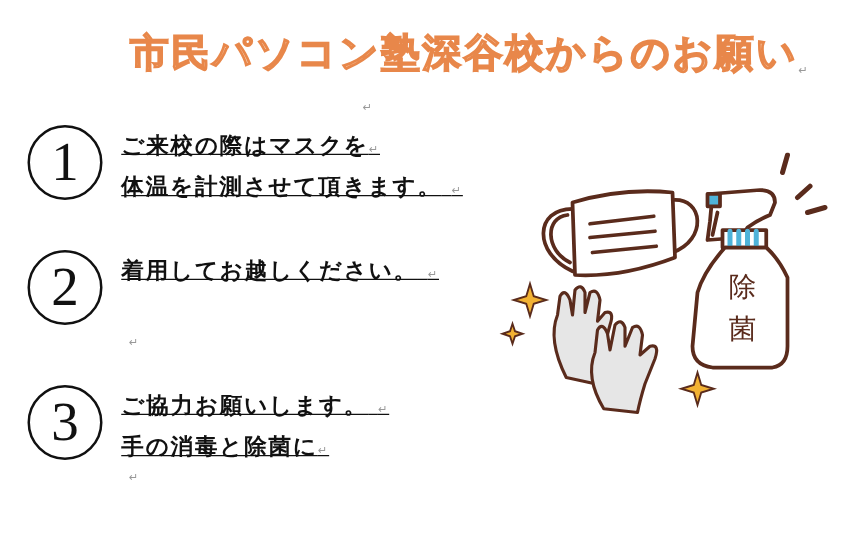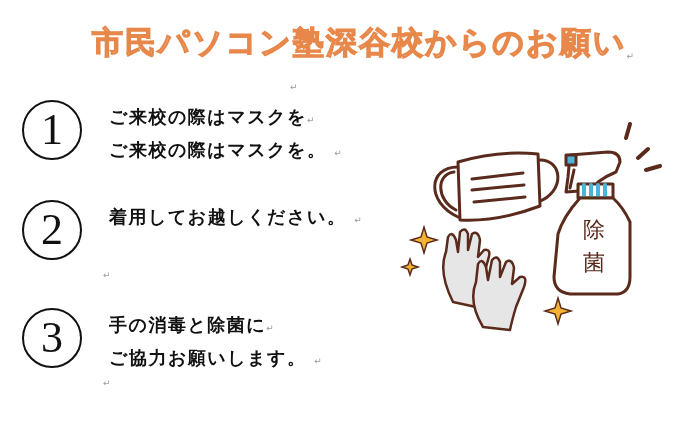--- a/index.html
+++ b/index.html
@@ -2,72 +2,72 @@
 <html><head>
 <meta charset="utf-8">
 <style>
   html, body { margin: 0; padding: 0; }
   body {
     width: 685px; height: 429px; background: #ffffff; position: relative; overflow: hidden;
     font-family: "DejaVu Serif", "Liberation Serif", serif;
     color: #111;
   }
   .title {
-    position: absolute; left: 92px; top: 22px;
+    position: absolute; left: 104px; top: 22px;
     font-family: "DejaVu Sans", "Liberation Sans", sans-serif;
     font-size: 31px; font-weight: bold; letter-spacing: 2px;
     color: #fbe3cf;
     -webkit-text-stroke: 1.2px #e8874a;
     white-space: nowrap;
   }
   .mark { color: #999; font-size: 9px; font-family: "DejaVu Sans", sans-serif; -webkit-text-stroke: 0; font-weight: normal; }
   .title .mark { position: relative; top: 6px; }
   .para-mark { position: absolute; color: #999; font-size: 9px; font-family: "DejaVu Sans", sans-serif; }
   .item { position: absolute; left: 22px; }
   .num {
     position: absolute; left: 0; top: 0;
     width: 60px; height: 60px; border: 2px solid #111; border-radius: 50%;
     display: flex; align-items: center; justify-content: center;
     font-family: "Liberation Serif", "DejaVu Serif", serif; font-size: 44px; line-height: 1;
     box-sizing: border-box;
   }
-  .lines { position: absolute; left: 87px; top: 2px; white-space: nowrap; }
+  .lines { position: absolute; left: 75px; top: 2px; white-space: nowrap; text-decoration: underline; }
   .line { font-size: 18px; font-weight: bold; line-height: 30px; letter-spacing: 1.5px; }
   .illus { position: absolute; left: 398px; top: 122px; width: 282px; height: 222px; }
 </style>
 </head>
 <body>
 
 <div class="title">
   <span>市民パソコン塾深谷校からのお願い</span><span class="mark">↵</span>
 </div>
 
 <span class="para-mark" style="left:290px; top:82px;">↵</span>
 
 <div class="item" style="top:100px;">
   <div class="num">1</div>
   <div class="lines">
     <div class="line"><span>ご来校の際はマスクを</span><span class="mark">↵</span></div>
-    <div class="line"><span>ご来校の際はマスクを。</span> <span class="mark">↵</span></div>
+    <div class="line"><span>体温を計測させて頂きます。</span> <span class="mark">↵</span></div>
   </div>
 </div>
 
 <div class="item" style="top:200px;">
   <div class="num">2</div>
   <div class="lines">
     <div class="line"><span>着用してお越しください。</span> <span class="mark">↵</span></div>
   </div>
 </div>
 <span class="para-mark" style="left:103px; top:270px;">↵</span>
 
 <div class="item" style="top:308px;">
   <div class="num">3</div>
   <div class="lines">
+    <div class="line"><span>ご協力お願いします。</span> <span class="mark">↵</span></div>
     <div class="line"><span>手の消毒と除菌に</span><span class="mark">↵</span></div>
-    <div class="line"><span>ご協力お願いします。</span> <span class="mark">↵</span></div>
   </div>
 </div>
 <span class="para-mark" style="left:103px; top:378px;">↵</span>
 
 <svg class="illus" viewBox="0 0 282 222">
   <g fill="none" stroke="#5a2b1c" stroke-width="3" stroke-linecap="round" stroke-linejoin="round">
     <path d="M60 45 C30 45 28 80 60 95"></path>
     <path d="M56 50 C38 52 38 78 58 88"></path>
     <path d="M140 38 C165 36 168 70 140 80"></path>
     <path d="M60 40 Q100 28 140 32 L142 84 Q100 100 62 98 Z" fill="#ffffff"></path>

